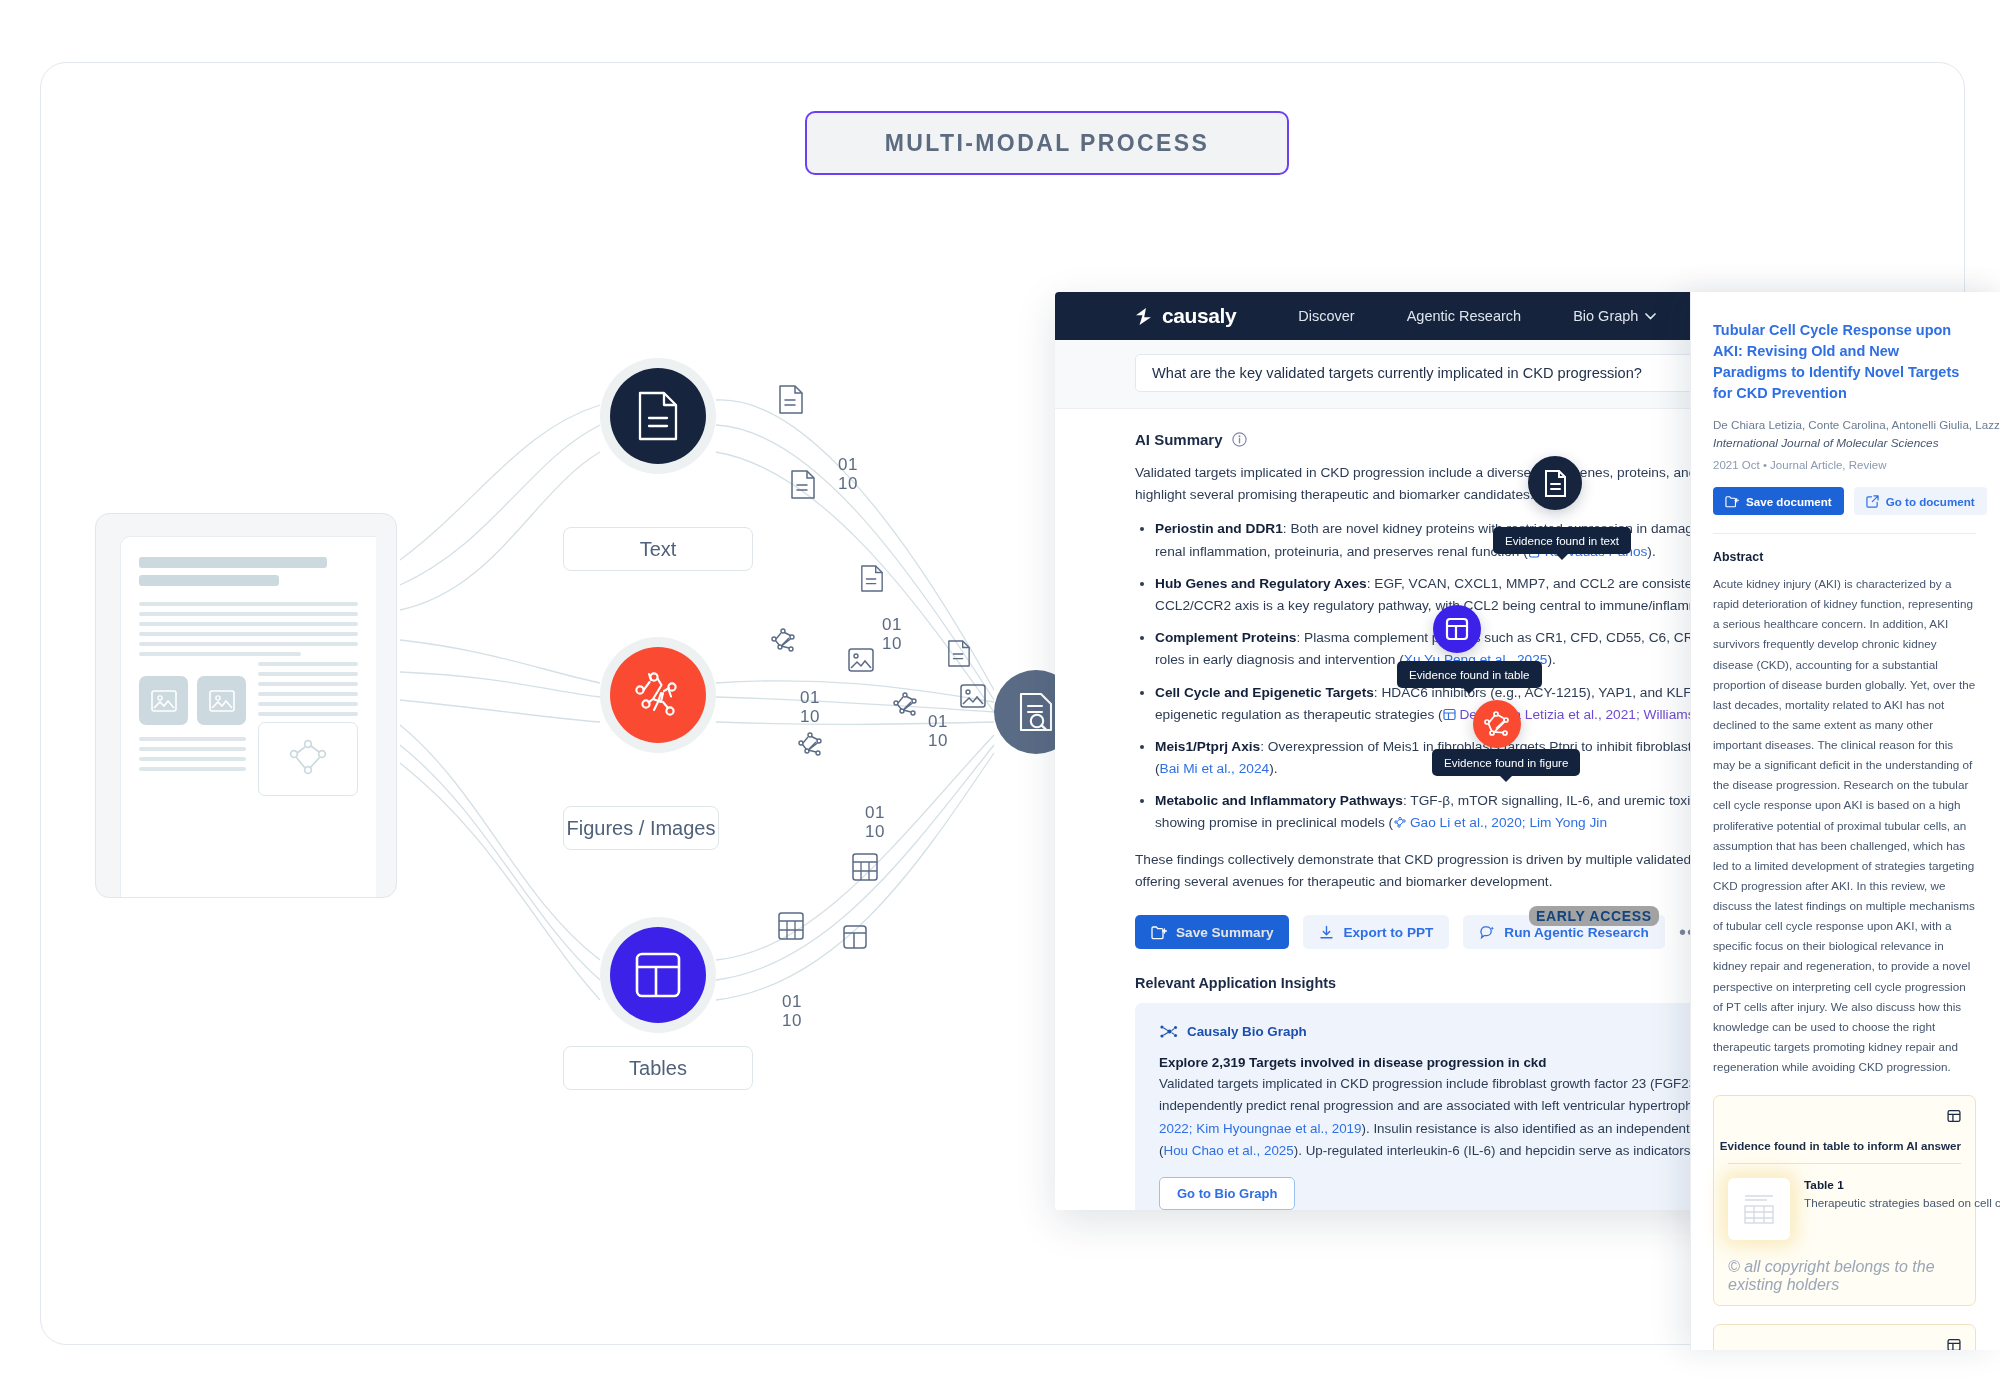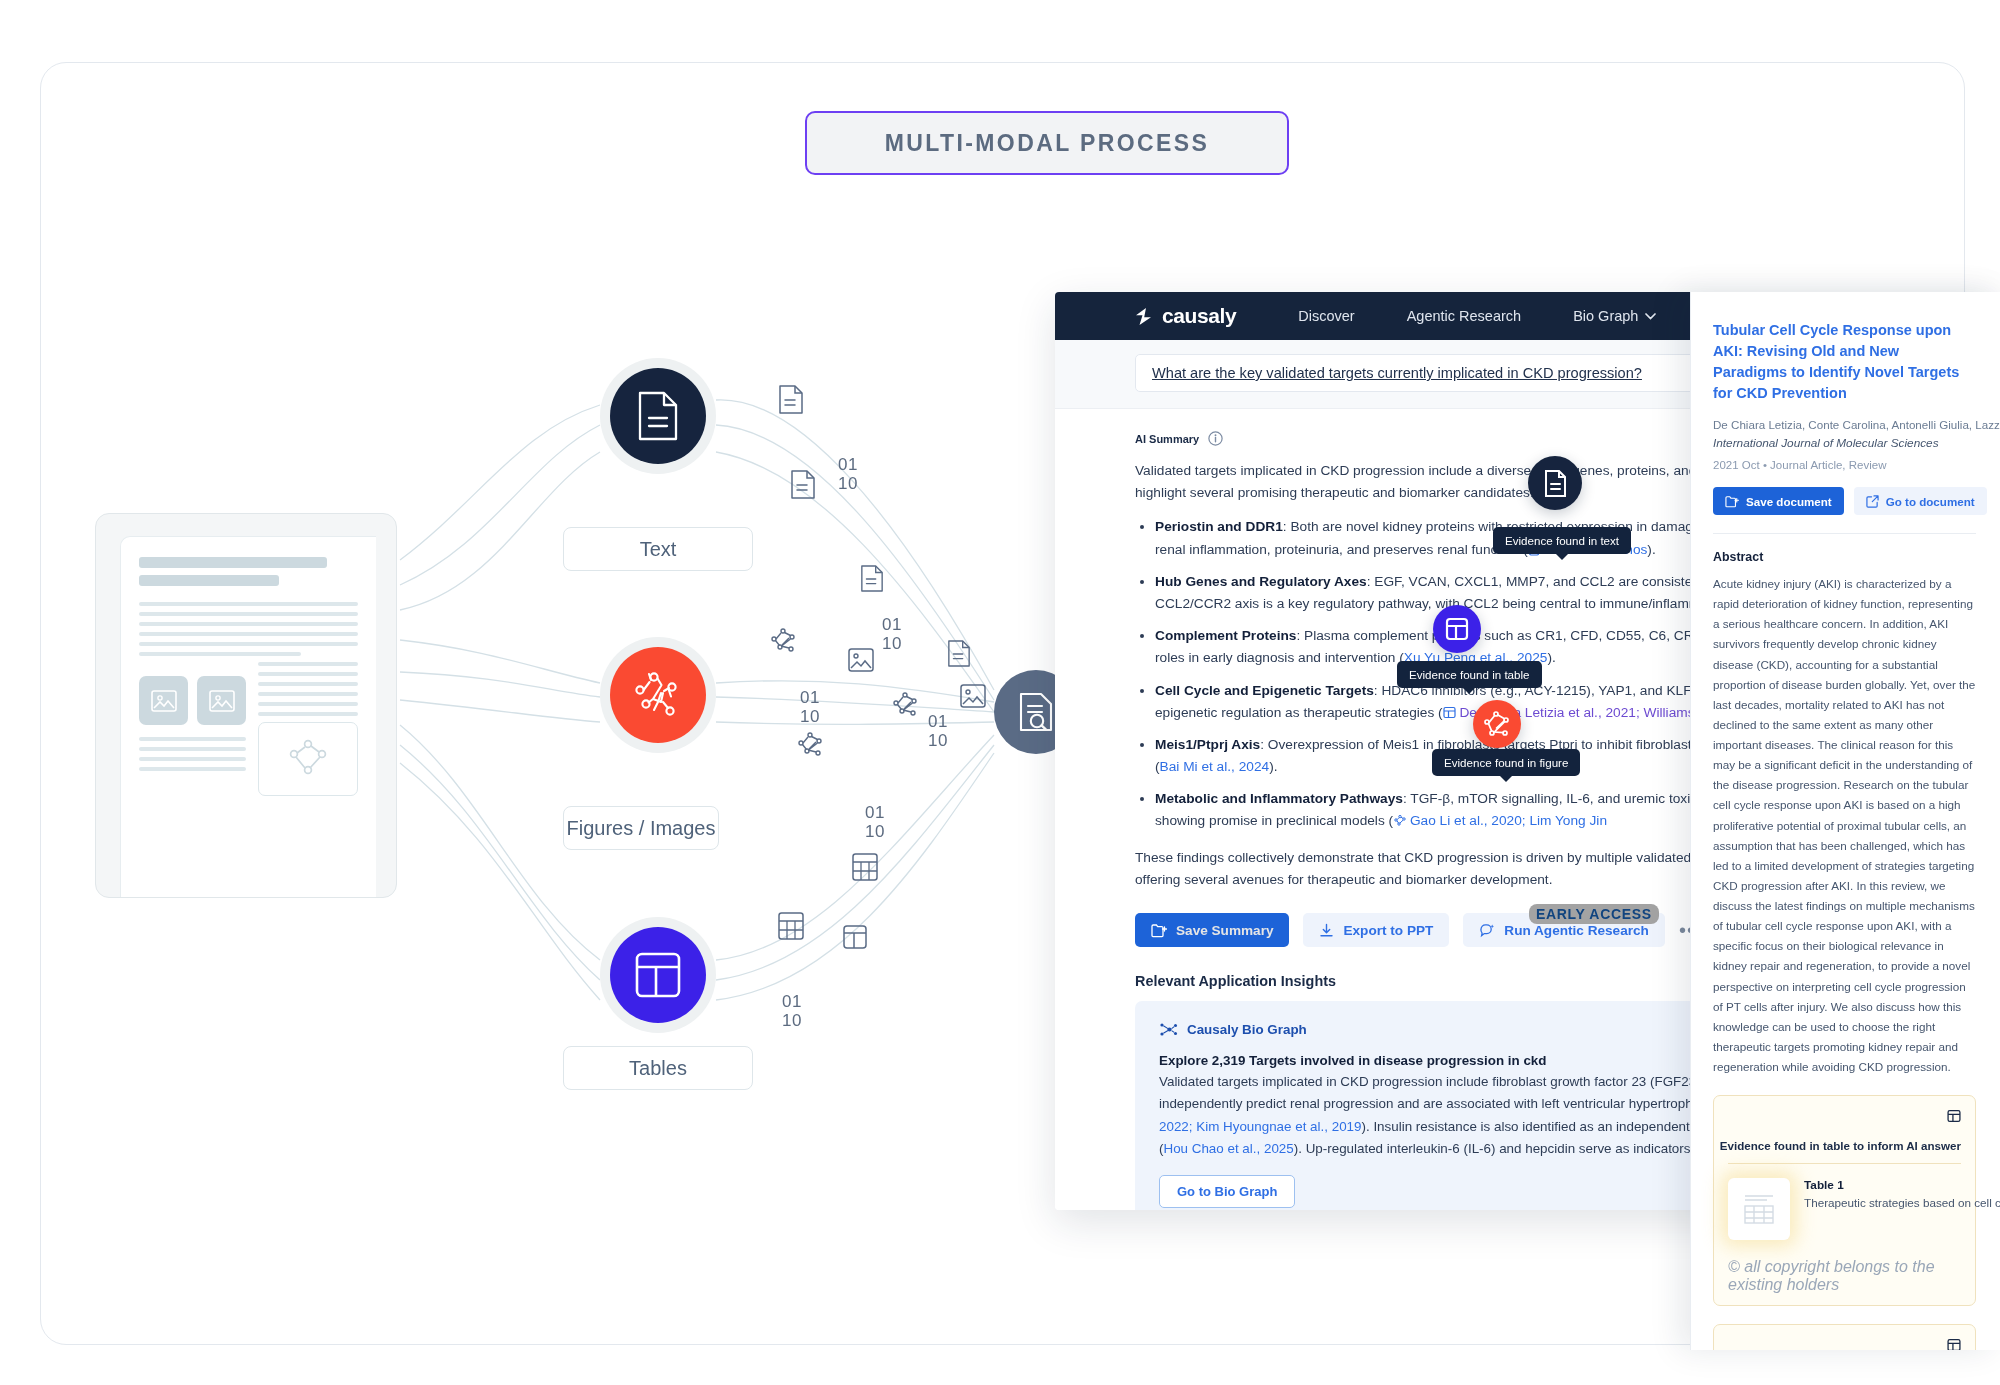--- a/index.html
+++ b/index.html
@@ -147,24 +147,24 @@
     display: flex; align-items: center; gap: 7px; white-space: nowrap;
   }
   .app-searchrow {
     background: #f7f9fb; padding: 14px 80px 16px;
     border-bottom: 1px solid #eceff3;
   }
   .searchbox {
     height: 38px; background: #fff;
     border: 1px solid #e3e8ef; border-radius: 5px;
     display: flex; align-items: center; padding: 0 16px;
-    font-size: 14.6px; color: #21314c; text-decoration: underline;
+    font-size: 14.6px; color: #21314c;
   }
   .app-body { padding: 22px 80px 0; background: #fff; }
-  .sec-title { font-size: 11px; font-weight: 700; color: #1b2b47; display: flex; align-items: center; gap: 9px; }
+  .sec-title { font-size: 15px; font-weight: 700; color: #1b2b47; display: flex; align-items: center; gap: 9px; }
   .summary-p { font-size: 13.7px; color: #2d3c55; line-height: 1.62; margin-top: 14px; }
   ul.bullets { margin: 12px 0 0 20px; }
   ul.bullets li { font-size: 13.7px; color: #2d3c55; line-height: 1.62; margin-bottom: 10px; }
   ul.bullets li b { color: #13203a; }
   .lnk { color: #2f6fe4; }
   .lnk-p { color: #6d4bd1; }
   .btnrow { display: flex; align-items: center; gap: 14px; margin-top: 22px; }
   .btn {
     height: 34px; border-radius: 5px; display: flex; align-items: center;
     gap: 9px; padding: 0 16px; font-size: 13.6px; font-weight: 700;

